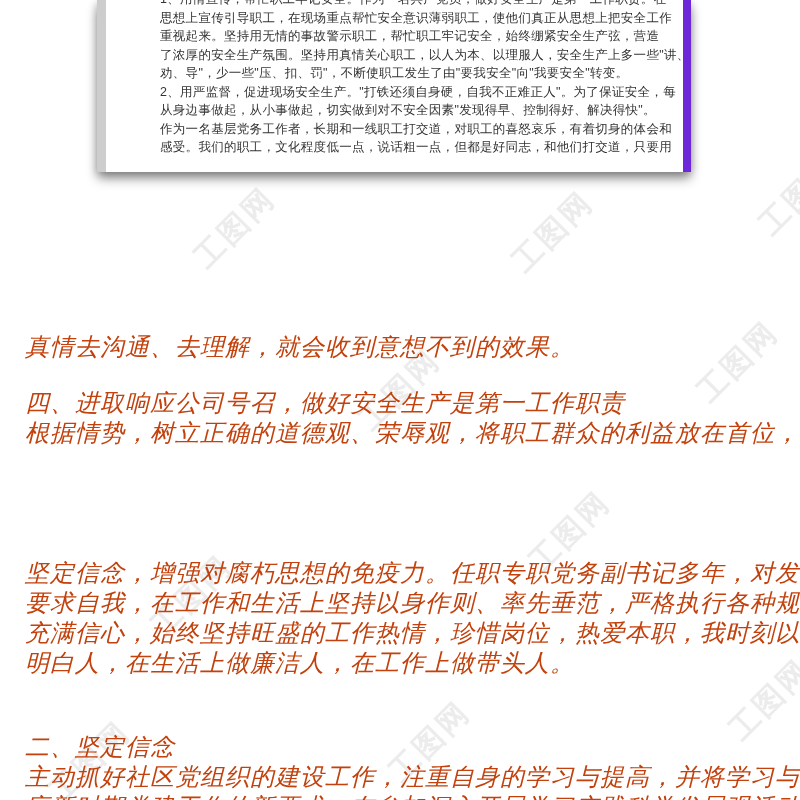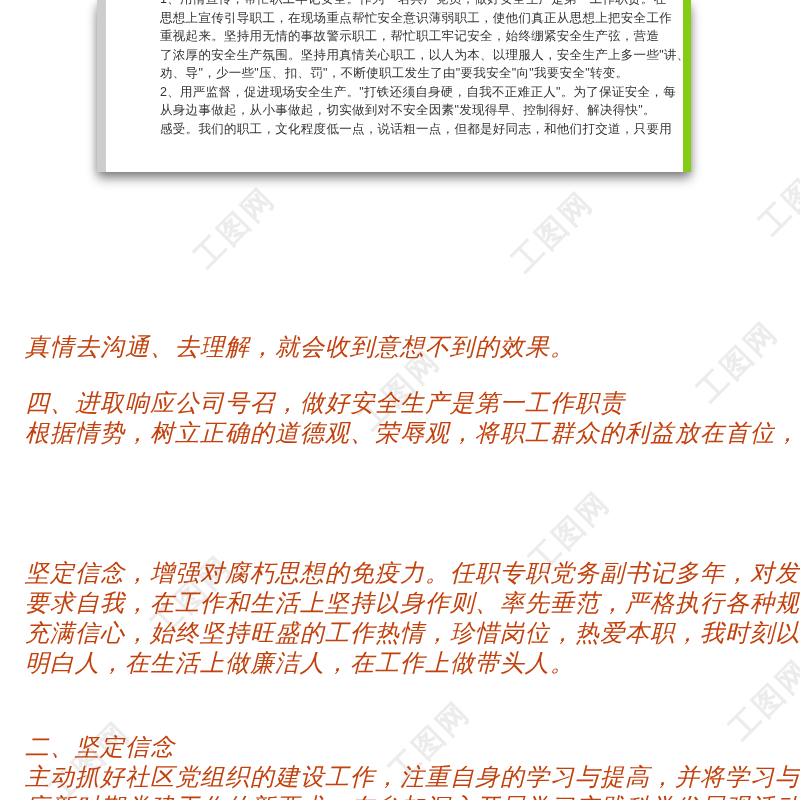--- a/index.html
+++ b/index.html
@@ -7,21 +7,21 @@
        font-family:"Liberation Sans","DejaVu Sans",sans-serif;}
   #page{position:relative;width:800px;height:800px;overflow:hidden;background:#fff;}
 
   
   .wm{position:absolute;z-index:1;color:#ececec;font-weight:700;font-size:30px;
       letter-spacing:3px;white-space:nowrap;transform:translate(-50%,-50%) rotate(-45deg);
       user-select:none;}
 
   
   #preview{position:absolute;z-index:3;left:97px;top:0;width:594px;height:172px;
-           background:#ffffff;border-left:9px solid #cdcdcd;border-right:8px solid #84cc16;
+           background:#ffffff;border-left:9px solid #cdcdcd;border-right:8px solid #6d28d9;
            box-sizing:border-box;overflow:hidden;
            box-shadow:0 7px 11px -1px rgba(0,0,0,0.45),0 2px 8px rgba(0,0,0,0.18);}
   #preview .ptext{margin:-10px 0 0 0;padding:0 0 0 54px;}
   #preview .pline{font-size:12.5px;line-height:18.5px;letter-spacing:0.3px;
                   color:#333333;white-space:nowrap;}
 
   
   .para{position:absolute;z-index:2;left:25px;right:0;}
   .bline{font-size:24px;line-height:30px;letter-spacing:1px;color:#c2410c;white-space:nowrap;font-style:italic;}
   #p1{top:332px;}
@@ -48,20 +48,21 @@
 
   <div id="preview">
     <div class="ptext">
       <div class="pline">1、用情宣传，帮忙职工牢记安全。作为一名共产党员，做好安全生产是第一工作职责。在</div>
       <div class="pline">思想上宣传引导职工，在现场重点帮忙安全意识薄弱职工，使他们真正从思想上把安全工作</div>
       <div class="pline">重视起来。坚持用无情的事故警示职工，帮忙职工牢记安全，始终绷紧安全生产弦，营造</div>
       <div class="pline">了浓厚的安全生产氛围。坚持用真情关心职工，以人为本、以理服人，安全生产上多一些"讲、</div>
       <div class="pline">劝、导"，少一些"压、扣、罚"，不断使职工发生了由"要我安全"向"我要安全"转变。</div>
       <div class="pline">2、用严监督，促进现场安全生产。"打铁还须自身硬，自我不正难正人"。为了保证安全，每</div>
       <div class="pline">从身边事做起，从小事做起，切实做到对不安全因素"发现得早、控制得好、解决得快"。</div>
+      <div class="pline">作为一名基层党务工作者，长期和一线职工打交道，对职工的喜怒哀乐，有着切身的体会和</div>
       <div class="pline">感受。我们的职工，文化程度低一点，说话粗一点，但都是好同志，和他们打交道，只要用</div>
     </div>
   </div>
 
   <div class="para" id="p1">
     <div class="bline">真情去沟通、去理解，就会收到意想不到的效果。</div>
   </div>
 
   <div class="para" id="p2">
     <div class="bline">四、进取响应公司号召，做好安全生产是第一工作职责</div>

